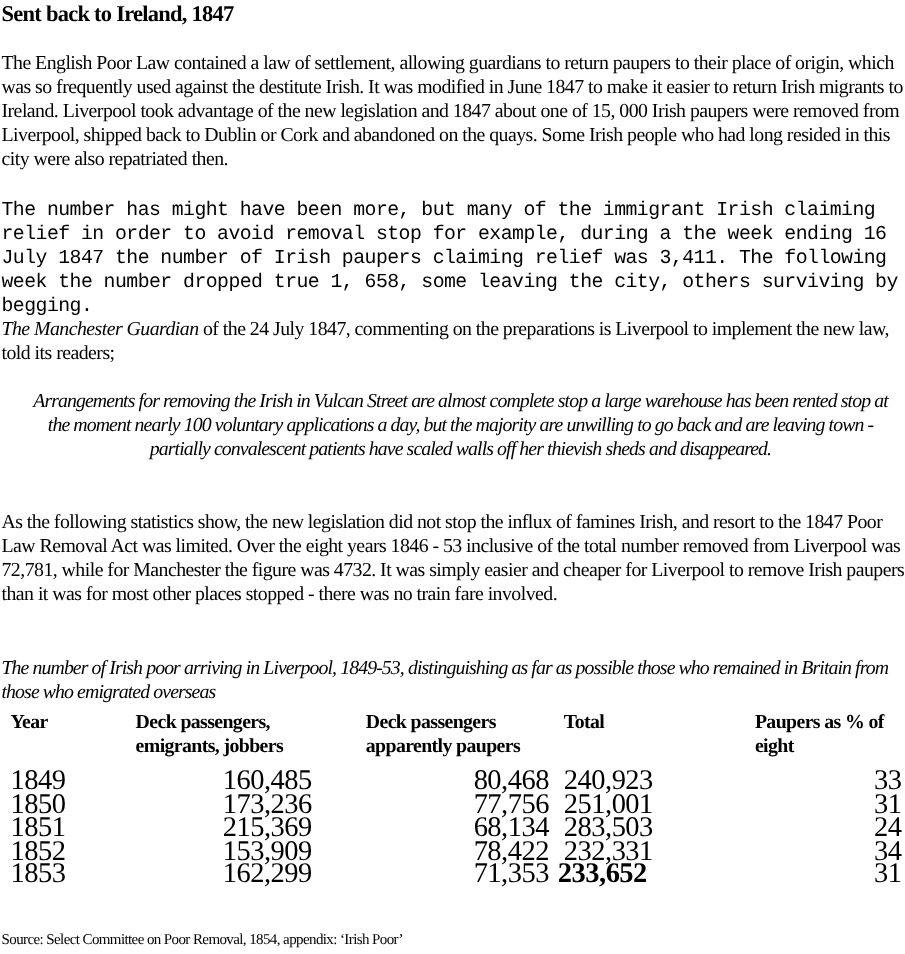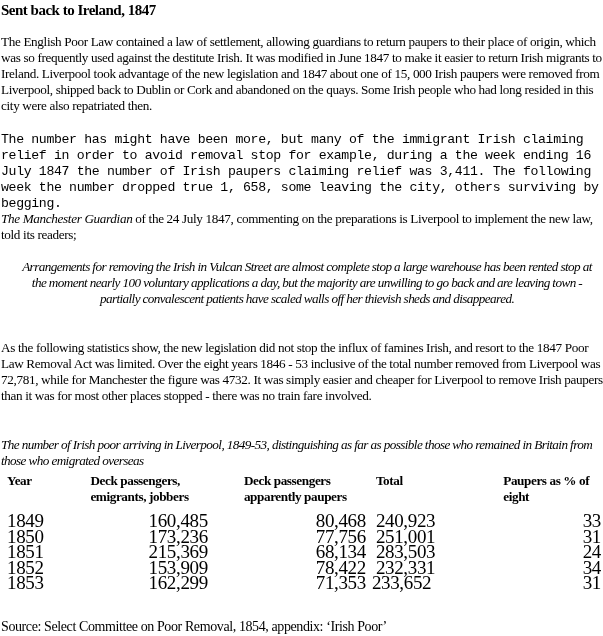--- a/index.html
+++ b/index.html
@@ -19,21 +19,21 @@
   .caption { top: 437px; font-style: italic; letter-spacing: -0.6px; }
   table { position: absolute; top: 473px; left: 0; border-collapse: collapse; width: 600px; }
   th { font-weight: bold; text-align: left; vertical-align: top; padding: 0; line-height: 16px; font-size: 13.2px; letter-spacing: -0.4px; height: 40px; font-family: Liberation Serif, serif; }
   td { padding: 0; line-height: 15.5px; font-size: 19px; }
   td.num { text-align: right; }
   .c-year { width: 100px; padding-left: 6px; }
   .c-deck { width: 138px; margin-left: 23px; }
   .c-paup { width: 145px; }
   .c-tot { width: 100px; }
   .c-pct { width: 117px; }
-  .source { position: absolute; top: 619px; left: 0; font-size: 14px; letter-spacing: -0.4px; }
+  .source { position: absolute; top: 619px; left: 0; font-size: 10px; letter-spacing: -0.4px; }
 </style>
 </head>
 <body>
 
 <div class="page">
   <h1>Sent back to Ireland, 1847</h1>
   <p class="p1">The English Poor Law contained a law of settlement, allowing guardians to return paupers to their place of origin, which was so frequently used against the destitute Irish. It was modified in June 1847 to make it easier to return Irish migrants to Ireland. Liverpool took advantage of the new legislation and 1847 about one of 15, 000 Irish paupers were removed from Liverpool, shipped back to Dublin or Cork and abandoned on the quays. Some Irish people who had long resided in this city were also repatriated then.</p>
   <p class="p2">The number has might have been more, but many of the immigrant Irish claiming relief in order to avoid removal stop for example, during a the week ending 16 July 1847 the number of Irish paupers claiming relief was 3,411. The following week the number dropped true 1, 658, some leaving the city, others surviving by begging.</p>
   <p class="p3"><i>The Manchester Guardian</i><span> of the 24 July 1847, commenting on the preparations is Liverpool to implement the new law, told its readers;</span></p>
   <p class="quote">Arrangements for removing the Irish in Vulcan Street are almost complete stop a large warehouse has been rented stop at the moment nearly 100 voluntary applications a day, but the majority are unwilling to go back and are leaving town - partially convalescent patients have scaled walls off her thievish sheds and disappeared.</p>
@@ -76,20 +76,20 @@
           <td class="c-year">1852</td>
           <td class="c-deck num">153,909</td>
           <td class="c-paup num">78,422</td>
           <td class="c-tot" style="padding-left: 10px;">232,331</td>
           <td class="c-pct num">34</td>
         </tr>
         <tr>
           <td class="c-year">1853</td>
           <td class="c-deck num">162,299</td>
           <td class="c-paup num">71,353</td>
-          <td class="c-tot" style="padding-left: 6px;">233,652</td>
+          <td class="c-tot" style="padding-left: 6px; font-weight: bold;">233,652</td>
           <td class="c-pct num">31</td>
         </tr>
       </tbody>
   </table>
 
   <div class="source">Source: Select Committee on Poor Removal, 1854, appendix: ‘Irish Poor’</div>
 </div>
 
 </body></html>

